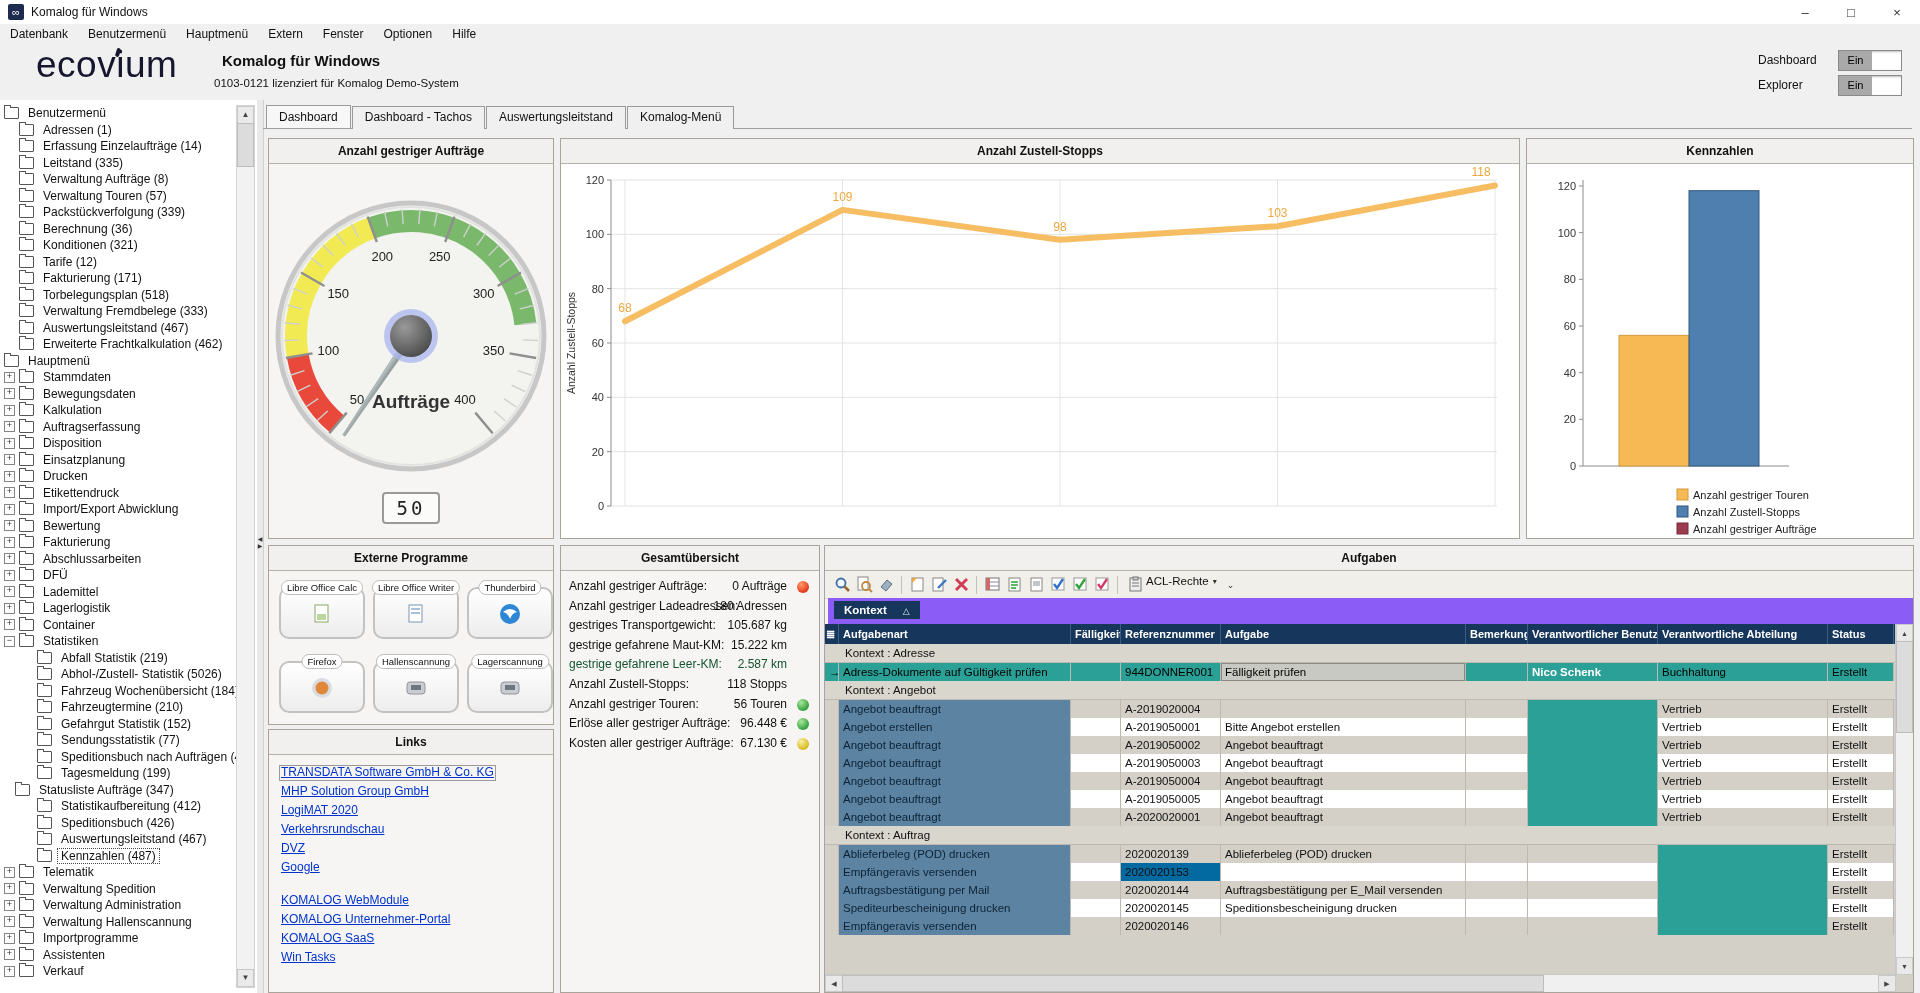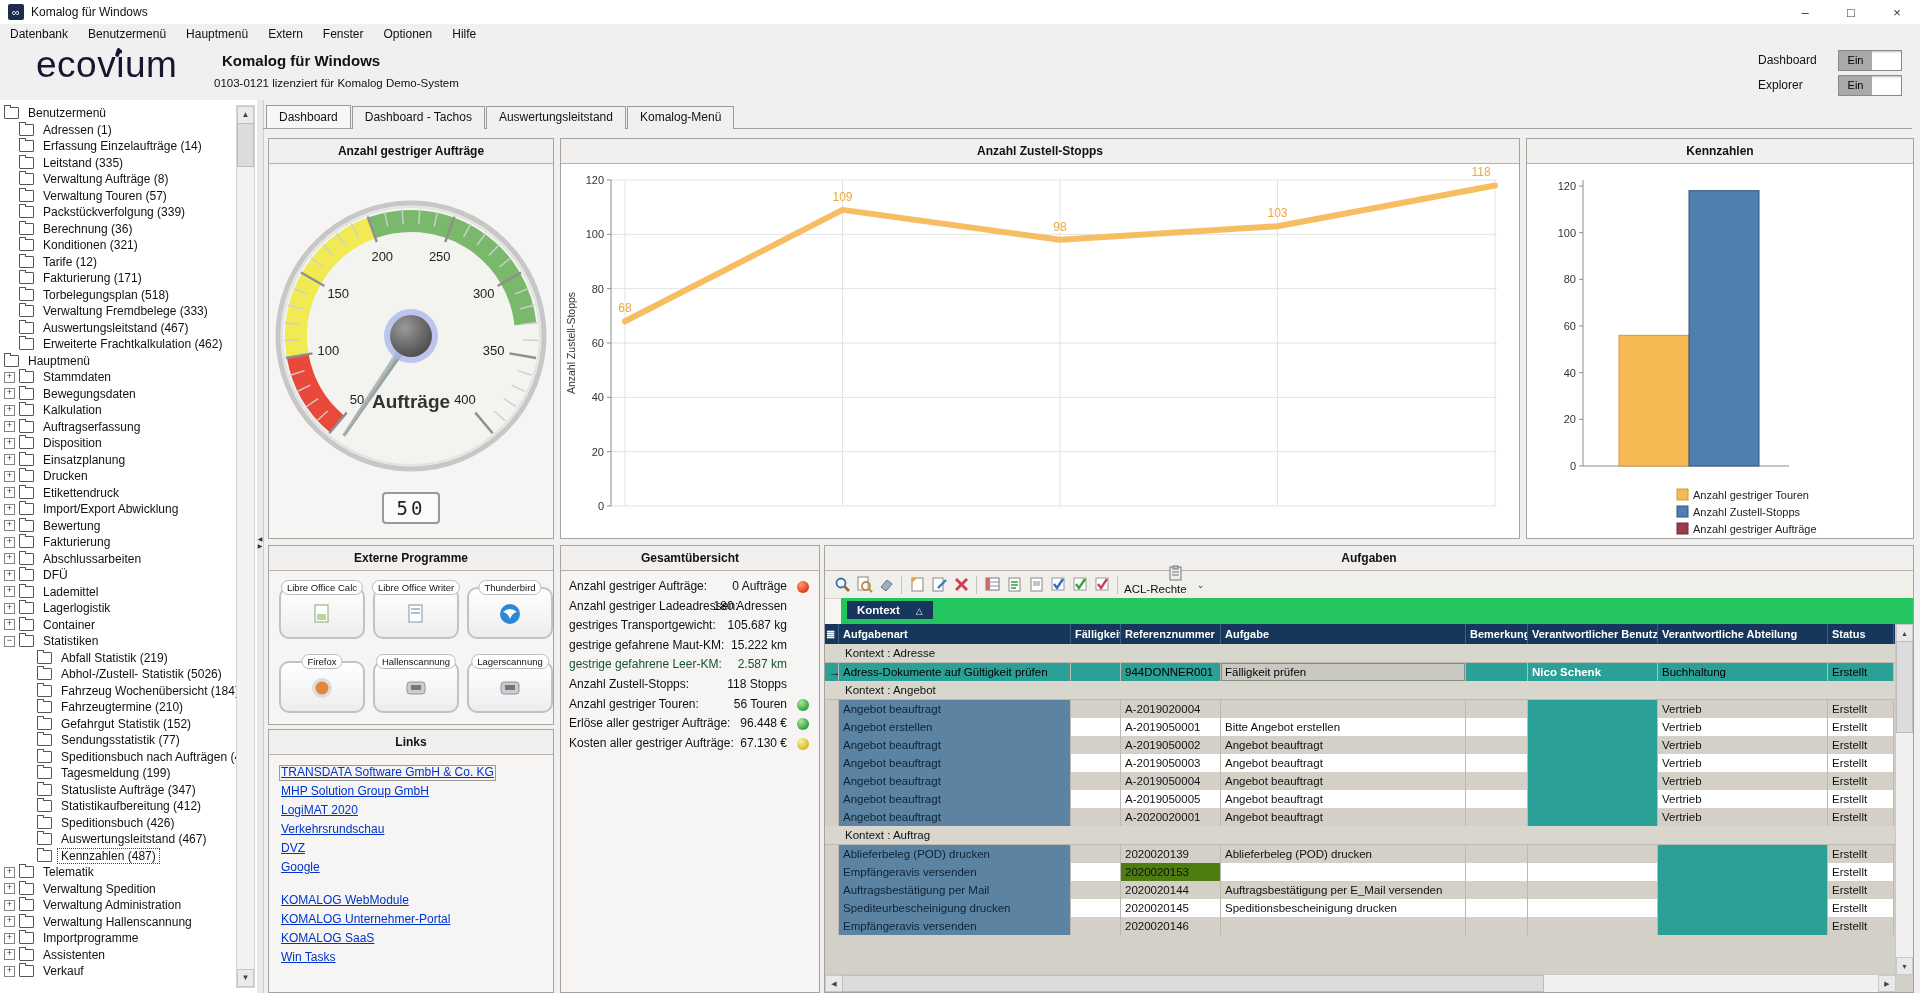--- a/index.html
+++ b/index.html
@@ -65,24 +65,24 @@
   .link-item{line-height:13.5px;}
   
   .ext-grid{display:grid;grid-template-columns:repeat(3,86px);grid-auto-rows:52px;gap:22px 8px;padding:16px 0 0 10px;}
   .ext-btn{position:relative;border:2px solid #c2c2c2;border-radius:10px;background:linear-gradient(#ffffff,#ededed);}
   .ext-label{position:absolute;top:-9px;left:50%;transform:translateX(-50%);background:#fff;border:1px solid #bdbdbd;border-radius:8px;font-size:9.5px;padding:1px 5px;white-space:nowrap;max-width:92px;overflow:hidden;}
   .ext-icon{position:absolute;left:50%;top:56%;transform:translate(-50%,-50%);}
   
   .toolbar{position:absolute;left:0;top:0;right:0;height:27px;background:#f1efe9;border-bottom:1px solid #d8d4cc;display:flex;align-items:center;padding-left:6px;}
   .tool{width:22px;height:20px;display:flex;align-items:center;justify-content:center;}
   .tool-sep{width:1px;height:18px;background:#c6c2ba;margin:0 4px;}
-  .acl{display:flex;align-items:flex-end;font-size:11.5px;margin-left:2px;flex-direction:column;}
+  .acl{display:flex;align-items:flex-start;font-size:11.5px;margin-left:2px;}
   .acl .car{font-size:8px;margin:2px 0 0 4px;color:#333;}
   .overflow-car{font-size:9px;color:#333;margin-left:10px;}
-  .kontextbar{position:absolute;left:16px;top:27px;right:0;height:26px;background:#22c55e;}
+  .kontextbar{position:absolute;left:3px;top:27px;right:0;height:26px;background:#8b5cf6;}
   .kontext-btn{position:absolute;left:6px;top:3px;background:#16365c;color:#fff;font-size:11.5px;font-weight:bold;padding:3px 10px;}
   .kontext-btn .tri{font-weight:normal;font-size:9px;margin-left:16px;color:#dfe6ee;}
   .tblwrap{position:absolute;left:0;top:53px;right:0;bottom:0;background:#d3d0c8;}
   .trow{display:flex;height:18px;line-height:18px;font-size:11.5px;}
   .thead{height:20px;line-height:20px;background:#16365c;color:#fff;font-weight:bold;font-size:11px;}
   .tc{padding:0 4px;border-right:1px solid #bdb9b1;overflow:hidden;white-space:nowrap;flex:none;box-sizing:border-box;}
   .thead .tc{border-right:1px solid #3c5e85;}
   .grp{background:#d9d6ce;border-bottom:1px solid #bdb9b1;}
   .cell-blue{background:#5c84a2;color:#0c2236;}
   .row-sel .tc{background:#2aa096;color:#000;}
@@ -337,21 +337,21 @@
         <div class="tree-row" style="padding-left: 22px;">
           <span class="exp-spacer"></span>
           <span class="folder"></span>
           <span class="tree-label">Speditionsbuch nach Aufträgen (43)</span>
         </div>
         <div class="tree-row" style="padding-left: 22px;">
           <span class="exp-spacer"></span>
           <span class="folder"></span>
           <span class="tree-label">Tagesmeldung (199)</span>
         </div>
-        <div class="tree-row" style="padding-left: 22px;">
+        <div class="tree-row" style="">
           <span class="exp-spacer"></span>
           <span class="folder"></span>
           <span class="tree-label">Statusliste Aufträge (347)</span>
         </div>
         <div class="tree-row" style="padding-left: 22px;">
           <span class="exp-spacer"></span>
           <span class="folder"></span>
           <span class="tree-label">Statistikaufbereitung (412)</span>
         </div>
         <div class="tree-row" style="padding-left: 22px;">
@@ -898,21 +898,21 @@
             <span class="tc " style="width: 245px; background: rgb(212, 208, 200);">Ablieferbeleg (POD) drucken</span>
             <span class="tc " style="width: 62px; background: rgb(212, 208, 200);"></span>
             <span class="tc " style="width: 130px; background: rgb(212, 208, 200);"></span>
             <span class="tc " style="width: 170px; background: rgb(42, 160, 150);"></span>
             <span class="tc " style="width: 66px; background: rgb(212, 208, 200);">Erstellt</span>
           </div>
           <div class="trow">
             <span class="tc " style="width: 14px; background: rgb(212, 208, 200);"></span>
             <span class="tc cell-blue" style="width: 232px;">Empfängeravis versenden</span>
             <span class="tc " style="width: 50px; background: rgb(255, 255, 255);"><span class="fdot"></span></span>
-            <span class="tc " style="width: 100px; background: #4d7c0f;">2020020153</span>
+            <span class="tc " style="width: 100px; background: #0369a1;">2020020153</span>
             <span class="tc " style="width: 245px; background: rgb(255, 255, 255);"></span>
             <span class="tc " style="width: 62px; background: rgb(255, 255, 255);"></span>
             <span class="tc " style="width: 130px; background: rgb(255, 255, 255);"></span>
             <span class="tc " style="width: 170px; background: rgb(42, 160, 150);"></span>
             <span class="tc " style="width: 66px; background: rgb(255, 255, 255);">Erstellt</span>
           </div>
           <div class="trow">
             <span class="tc " style="width: 14px; background: rgb(212, 208, 200);"></span>
             <span class="tc cell-blue" style="width: 232px;">Auftragsbestätigung per Mail</span>
             <span class="tc " style="width: 50px; background: rgb(212, 208, 200);"><span class="fdot"></span></span>

